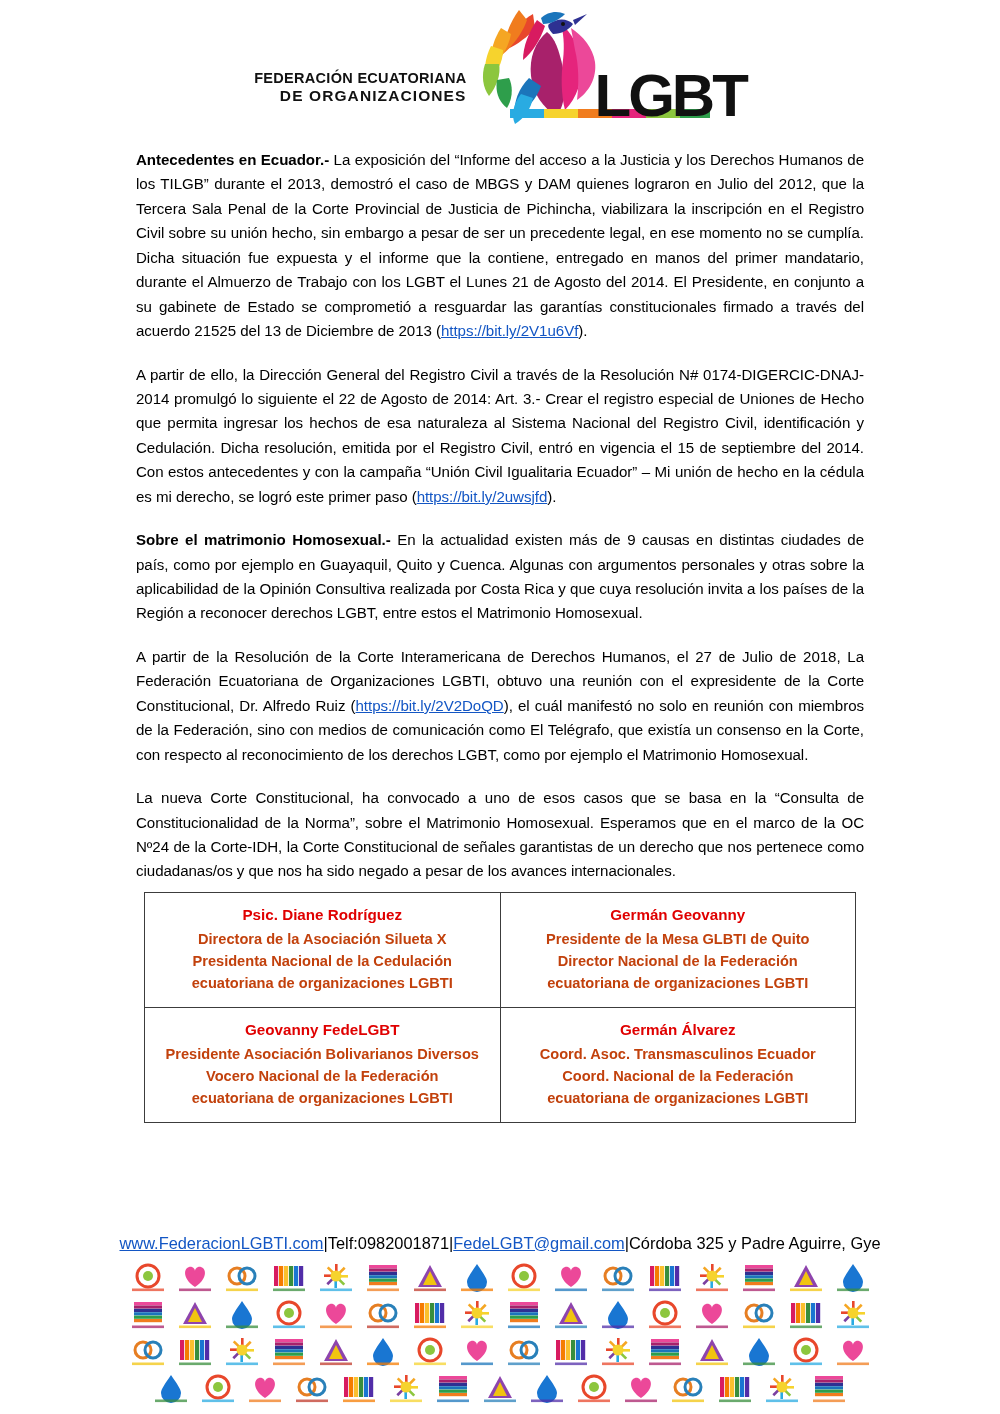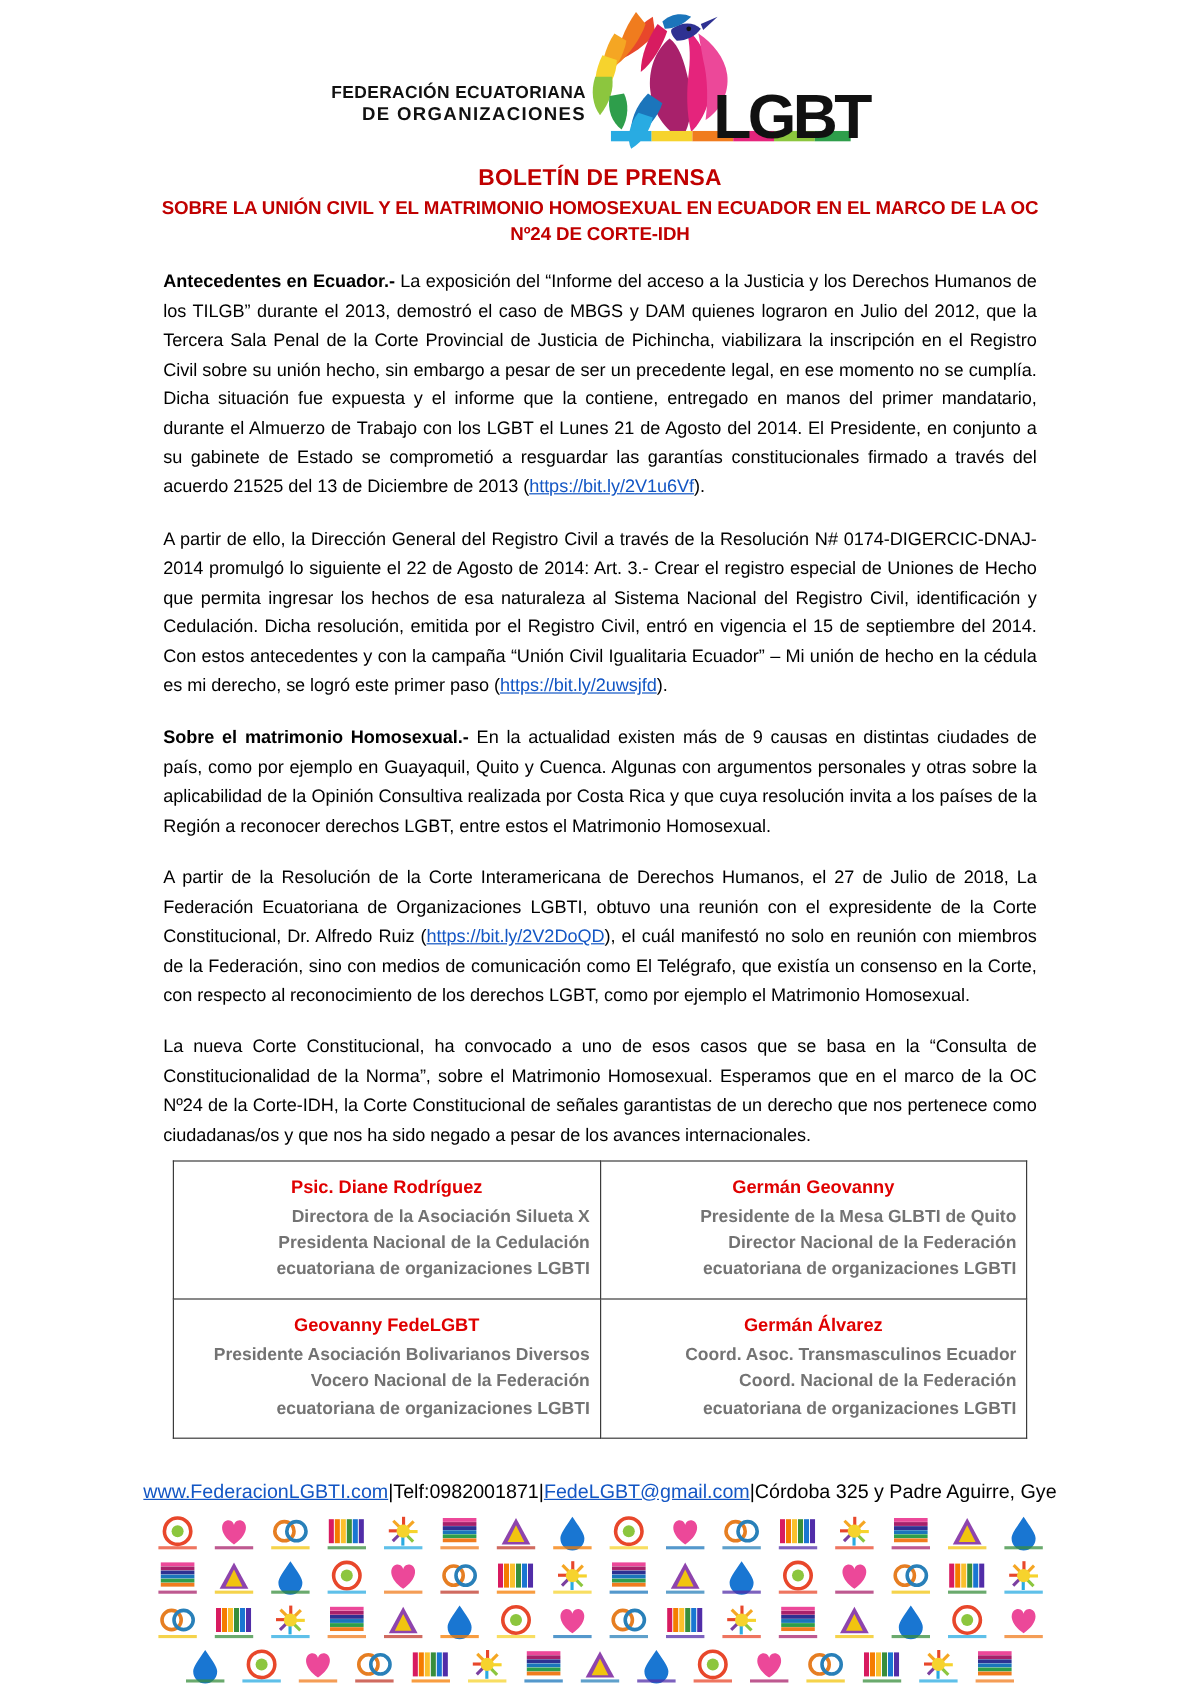--- a/index.html
+++ b/index.html
@@ -30,20 +30,21 @@
     position: relative;
     display: flex;
     align-items: center;
     justify-content: center;
   }
   .logo-inner {
     position: relative;
     display: flex;
     align-items: flex-end;
     height: 120px;
+    gap: 11px;
   }
   .fed-text {
     text-align: right;
     font-weight: bold;
     line-height: 1.12;
     letter-spacing: 0.3px;
     font-size: 14.5px;
     color: #111111;
     padding-bottom: 22px;
     padding-right: 2px;
@@ -54,21 +55,21 @@
     position: relative;
     width: 132px;
     height: 120px;
     margin-left: -4px;
     margin-right: -6px;
   }
   .bird-wrap svg { position:absolute; left:0; top:0; }
   .lgbt-word {
     font-family: "Liberation Sans", sans-serif;
     font-weight: bold;
-    font-size: 52px;
+    font-size: 60px;
     letter-spacing: -3px;
     line-height: 0.82;
     color: #111111;
     padding-bottom: 6px;
     margin-left: -18px;
     position: relative;
     z-index: 3;
   }
   .lgbt-underline {
     position: absolute;
@@ -146,22 +147,21 @@
     color: #E00000;
     font-weight: bold;
     font-size: 15.2px;
     line-height: 1.5;
     margin-bottom: 1px;
   }
   .sig-line {
     font-weight: bold;
     font-size: 14.6px;
     line-height: 1.52;
-    color: #737373;
-    text-align: right;
+    color: #c2410c;
   }
 
   
   .footer-zone {
     position: absolute;
     left: 0;
     right: 16px;
     bottom: 0;
     width: 1000px;
   }
@@ -244,27 +244,20 @@
         <rect x="0" y="0" width="34" height="9" fill="#29ABE2"></rect>
         <rect x="34" y="0" width="34" height="9" fill="#F6D32D"></rect>
         <rect x="68" y="0" width="34" height="9" fill="#F07C1E"></rect>
         <rect x="102" y="0" width="34" height="9" fill="#E5247C"></rect>
         <rect x="136" y="0" width="34" height="9" fill="#8CC63E"></rect>
         <rect x="170" y="0" width="30" height="9" fill="#2E9E4B"></rect>
       </svg>
     </div>
   </div>
 
-  <div class="title-zone">
-    <div class="t-main">BOLETÍN DE PRENSA</div>
-    <div class="t-sub">
-      <span>SOBRE LA UNIÓN CIVIL Y EL MATRIMONIO HOMOSEXUAL EN ECUADOR EN EL MARCO DE LA</span>
-      <span>OC Nº24 DE CORTE-IDH</span>
-    </div>
-  </div>
 
   <div class="body-zone">
 
     <p class="para">
       <span class="b">Antecedentes en Ecuador.-</span><span> La exposición del “Informe del acceso a la Justicia y los Derechos Humanos de los TILGB” durante el 2013, demostró el caso de MBGS y DAM quienes lograron en Julio del 2012, que la Tercera Sala Penal de la Corte Provincial de Justicia de Pichincha, viabilizara la inscripción en el Registro Civil sobre su unión hecho, sin embargo a pesar de ser un precedente legal, en ese momento no se cumplía. Dicha situación fue expuesta y el informe que la contiene, entregado en manos del primer mandatario, durante el Almuerzo de Trabajo con los LGBT el Lunes 21 de Agosto del 2014. El Presidente, en conjunto a su gabinete de Estado se comprometió a resguardar las garantías constitucionales firmado a través del acuerdo 21525 del 13 de Diciembre de 2013 (</span><a class="lnk" href="#">https://bit.ly/2V1u6Vf</a><span>).</span>
     </p>
 
     <p class="para">
       <span>A partir de ello, la Dirección General del Registro Civil a través de la Resolución N# 0174-DIGERCIC-DNAJ-2014 promulgó lo siguiente el 22 de Agosto de 2014: Art. 3.- Crear el registro especial de Uniones de Hecho que permita ingresar los hechos de esa naturaleza al Sistema Nacional del Registro Civil, identificación y Cedulación. Dicha resolución, emitida por el Registro Civil, entró en vigencia el 15 de septiembre del 2014. Con estos antecedentes y con la campaña “Unión Civil Igualitaria Ecuador” – Mi unión de hecho en la cédula es mi derecho, se logró este primer paso (</span><a class="lnk" href="#">https://bit.ly/2uwsjfd</a><span>).</span>
     </p>

